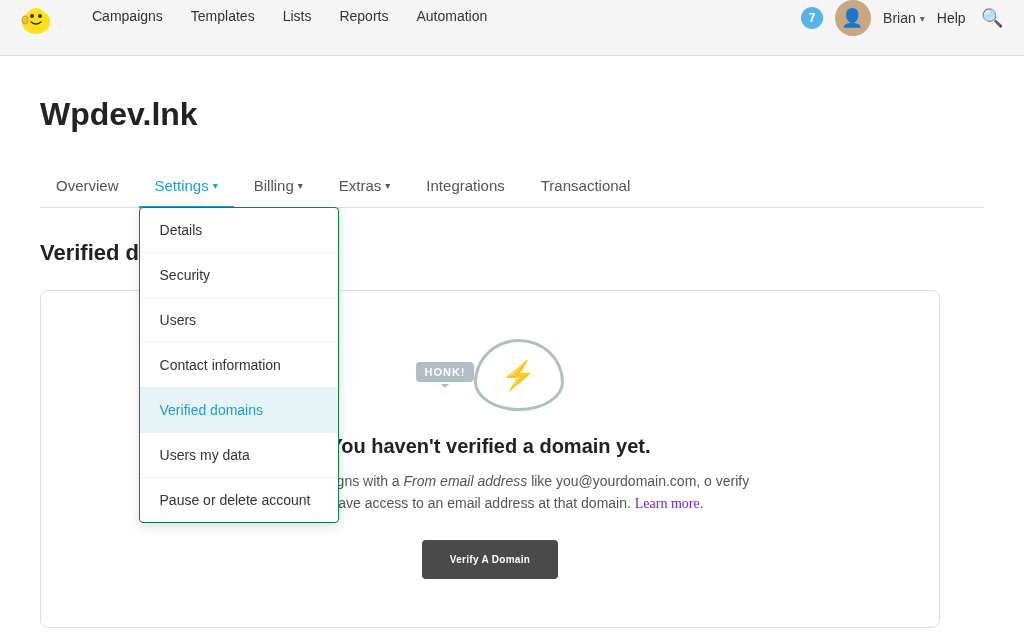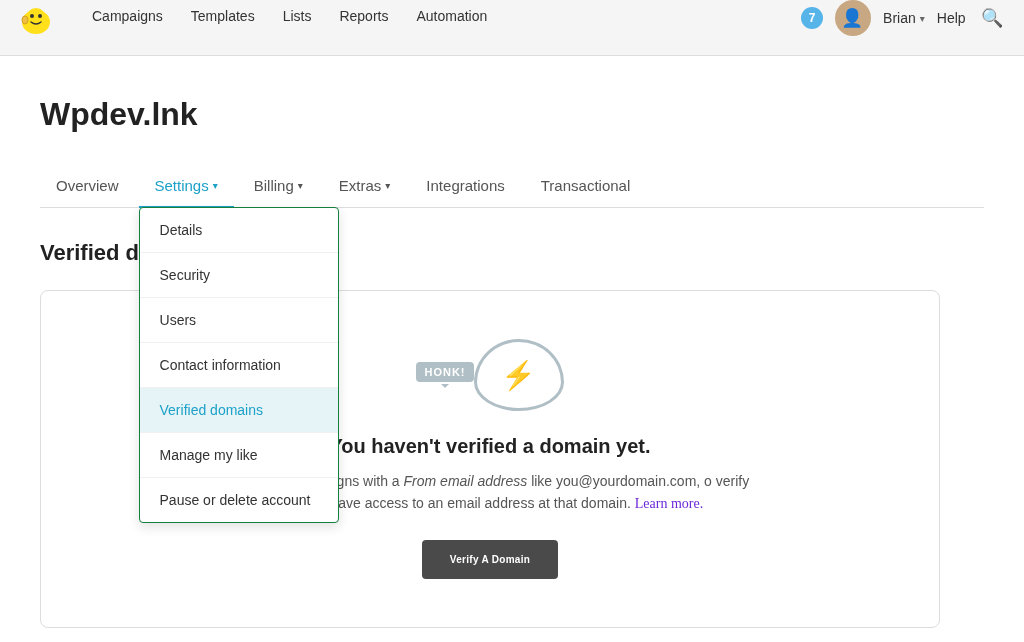--- a/index.html
+++ b/index.html
@@ -298,21 +298,21 @@
     <div class="sub-nav-item active dropdown-wrapper">
       <span>Settings</span>
       <span style="font-size:10px;">▾</span>
 
       <div class="dropdown-menu">
         <div class="dropdown-item">Details</div>
         <div class="dropdown-item">Security</div>
         <div class="dropdown-item">Users</div>
         <div class="dropdown-item">Contact information</div>
         <div class="dropdown-item active">Verified domains</div>
-        <div class="dropdown-item">Manage my like</div>
+        <div class="dropdown-item">Users my data</div>
         <div class="dropdown-item">Pause or delete account</div>
       </div>
     </div>
 
     <div class="sub-nav-item dropdown-wrapper">
       <span>Billing</span>
       <span style="font-size:10px;">▾</span>
     </div>
 
     <div class="sub-nav-item dropdown-wrapper">

